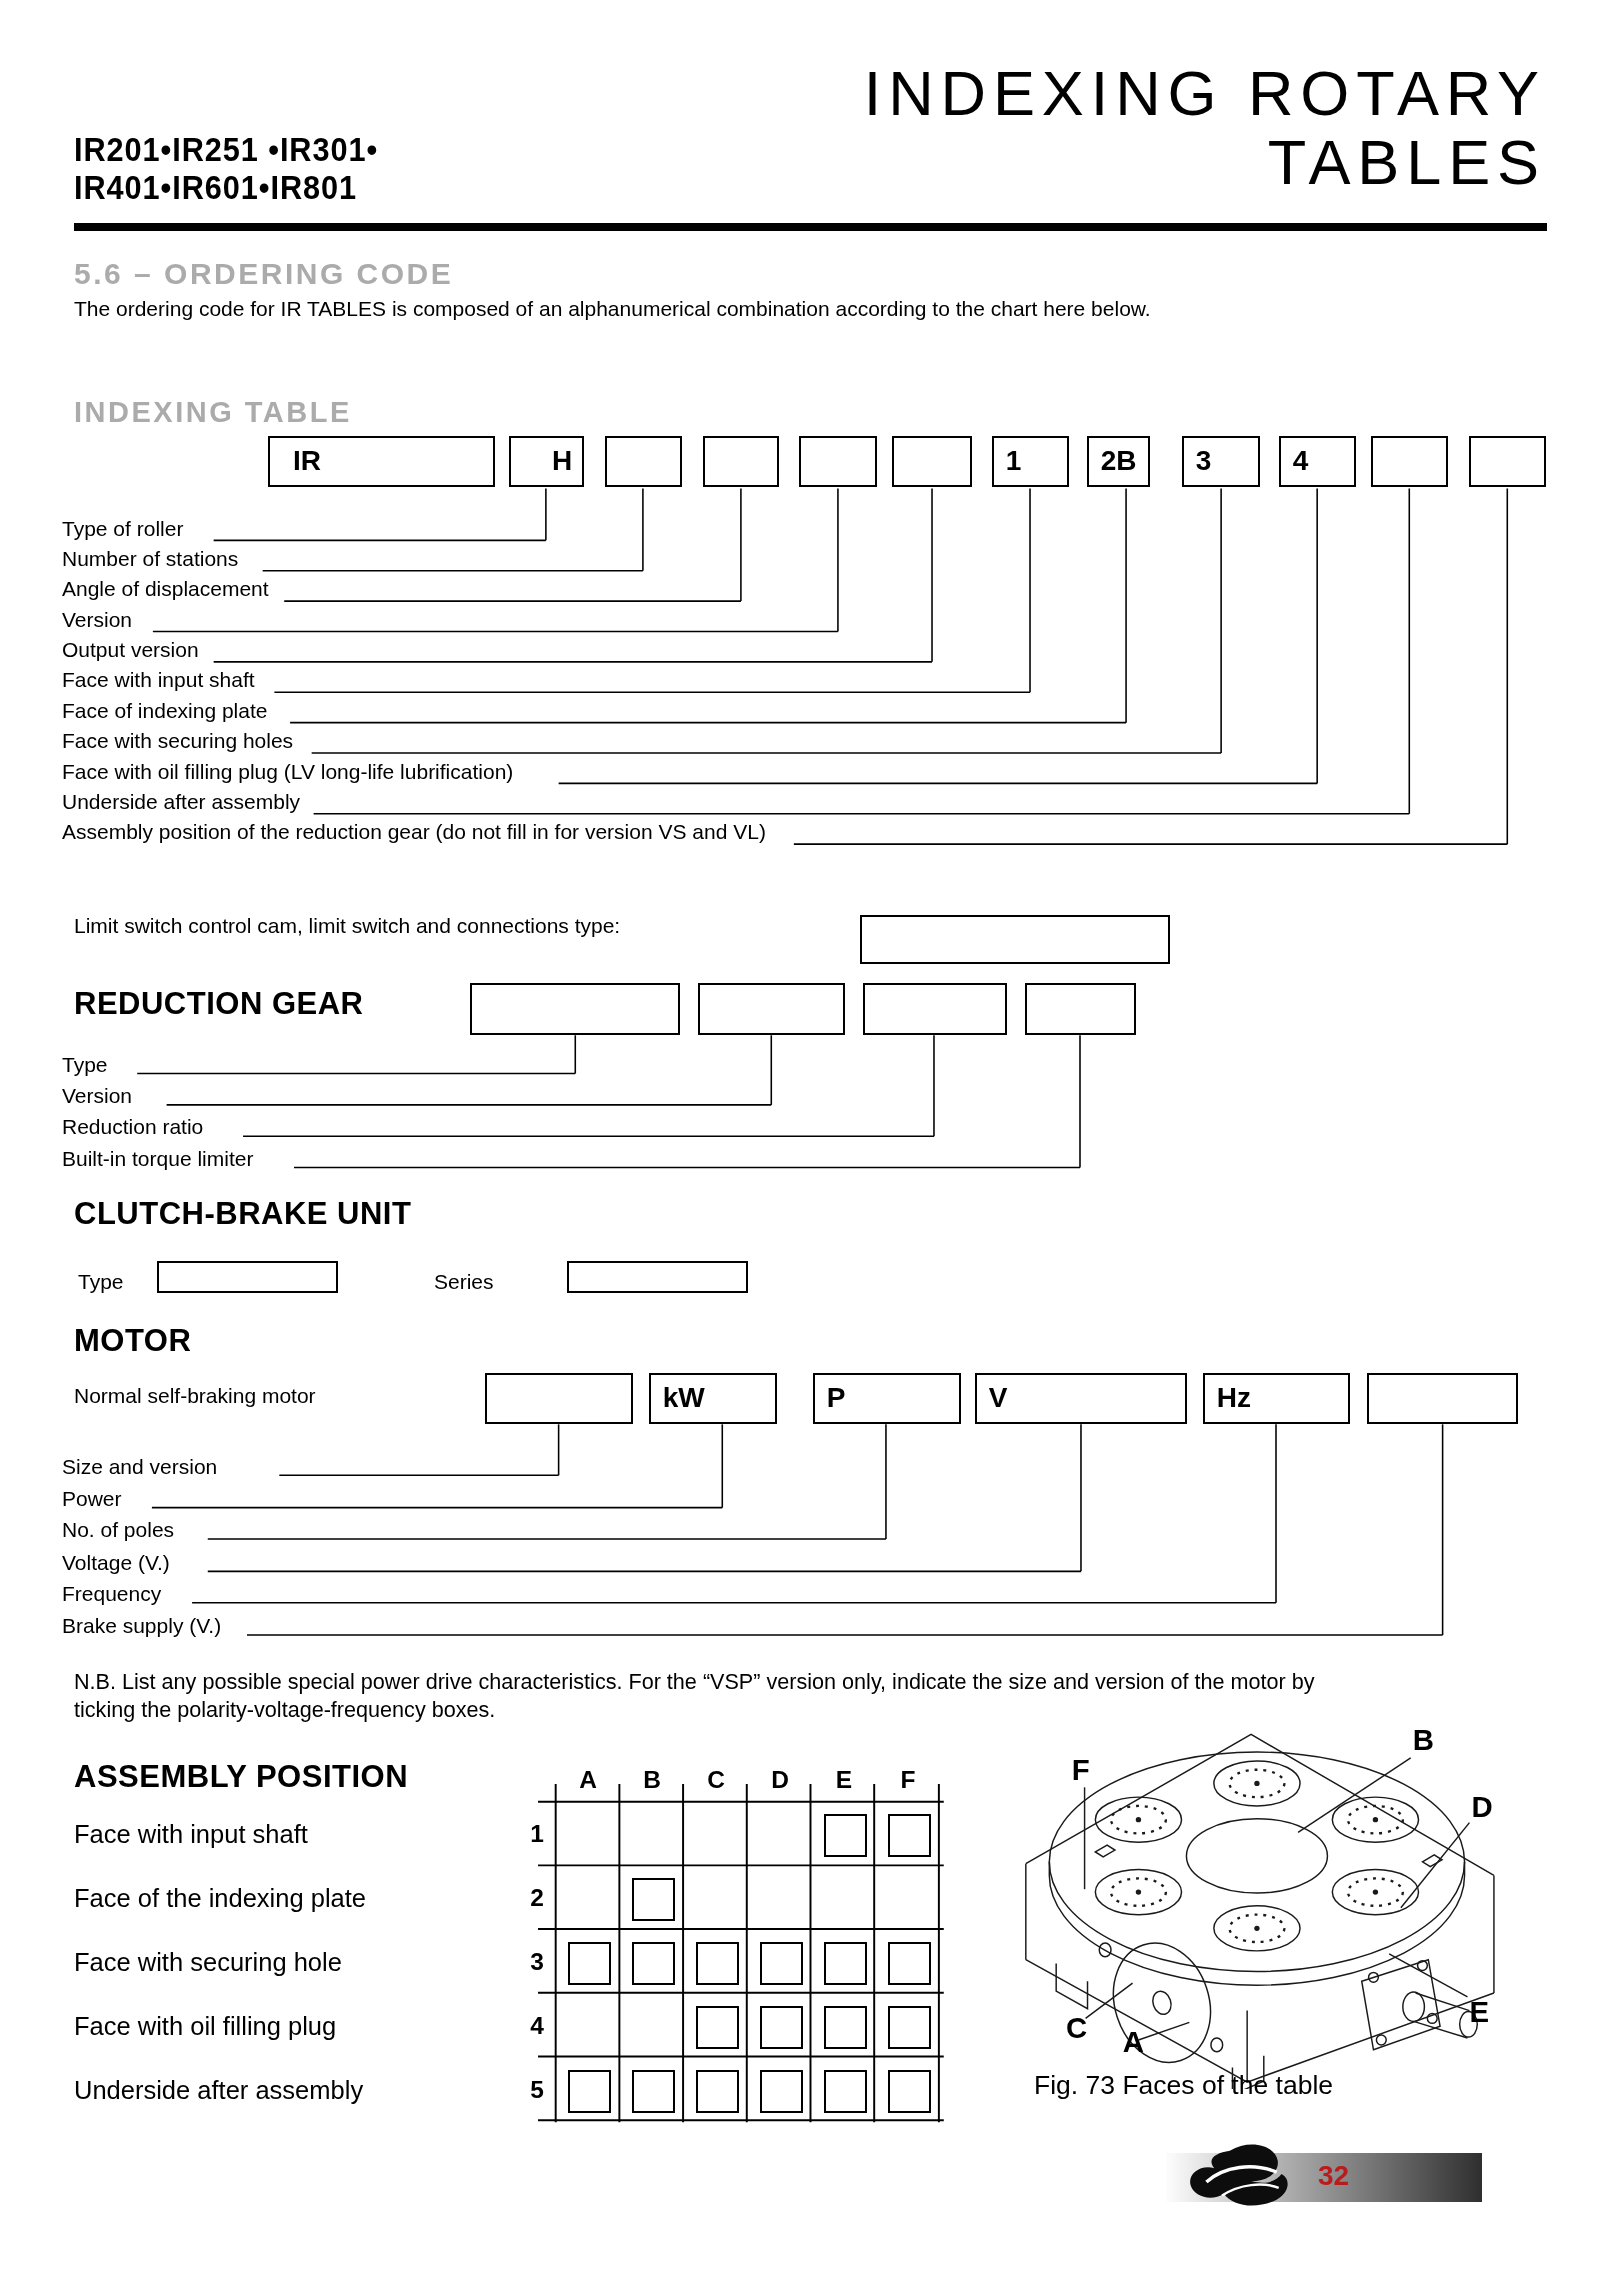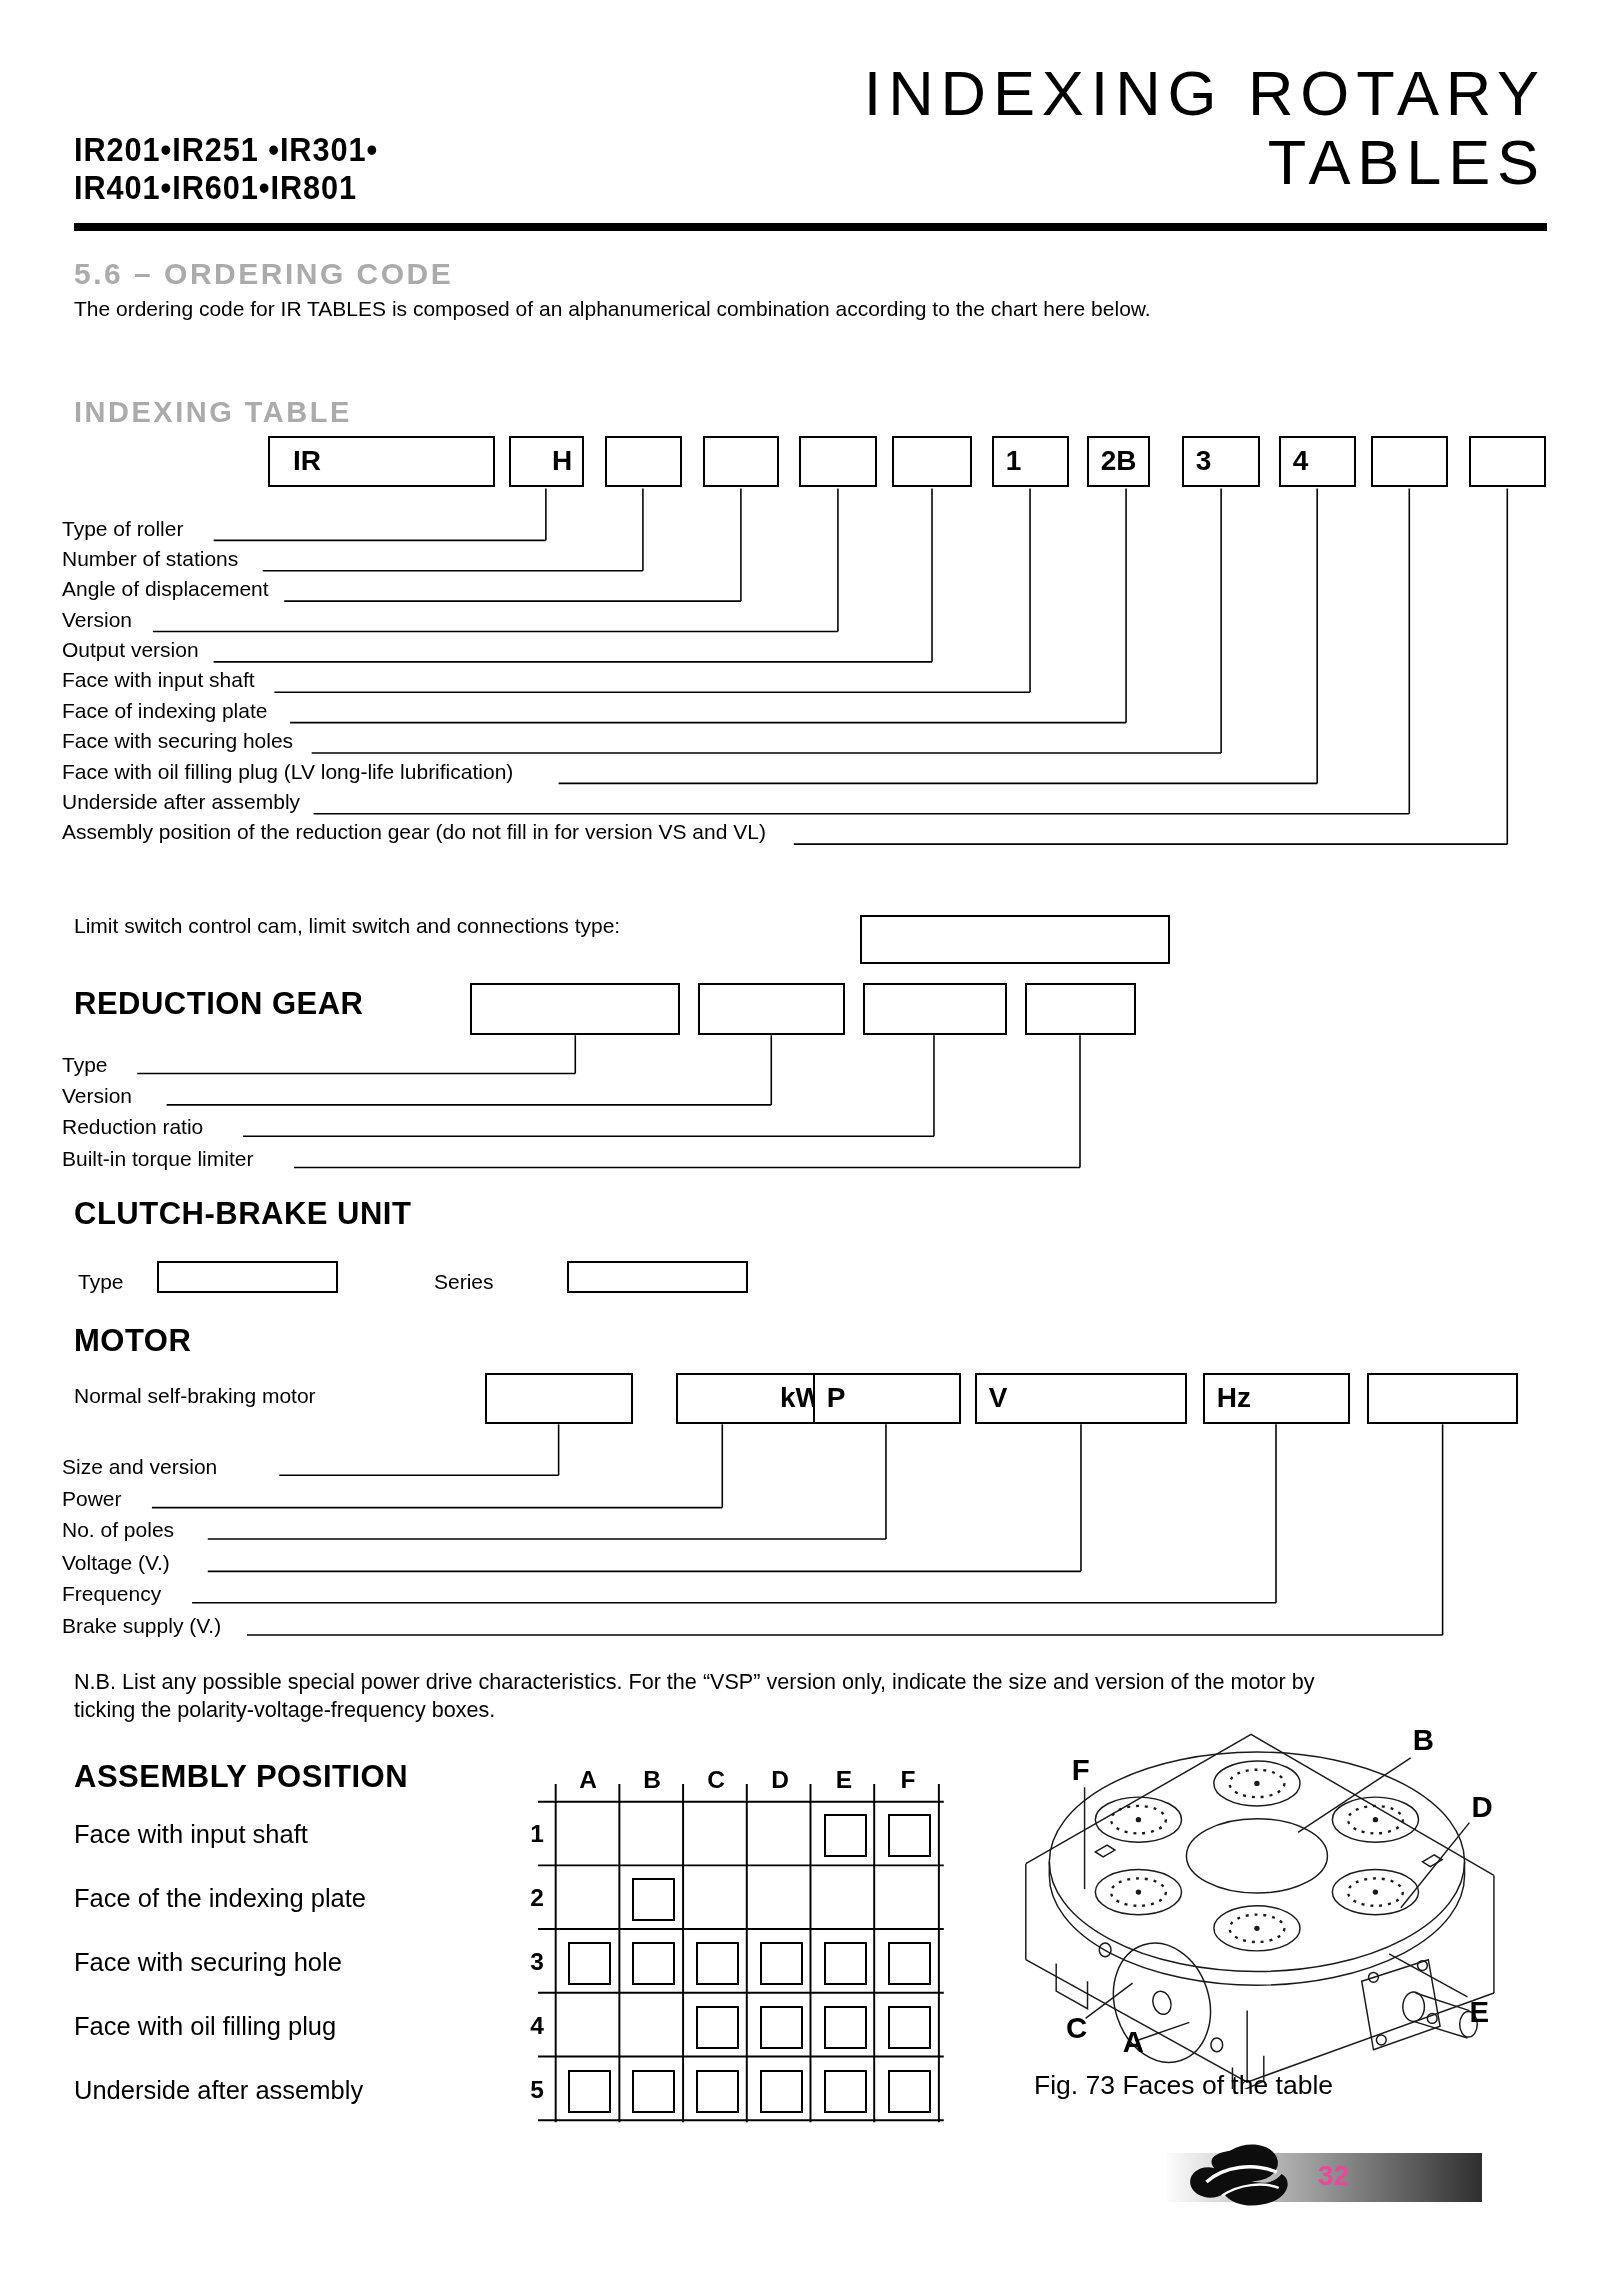--- a/index.html
+++ b/index.html
@@ -53,21 +53,21 @@
   .grid-cells .cell.checked::after {
     content:""; position:absolute; left:50%; top:50%; width:39px; height:39px;
     margin-left:-19.6px; margin-top:-19.6px; border:2.5px solid #000; background:#fff;
   }
 
   .fig-caption { left:1004px; top:2070px; font-size:26.5px; white-space:nowrap;margin-left:30px; }
 
   
   .footer-bar { left:1166px; top:2153px; width:316px; height:49px;
     background:linear-gradient(to right,#fdfdfd,#cfcfcf 22%,#8a8a8a 55%,#2f2f2f 100%); }
-  .page-num { left:1318px; top:2160px; font-size:28px; font-weight:bold; color:#ec4899;text-align:center; }
+  .page-num { left:1318px; top:2160px; font-size:28px; font-weight:bold; color:#b91c1c;text-align:center; }
 </style>
 </head>
 <body>
 
 <div class="page">
 
   <svg class="layer" viewBox="0 0 1653 2339" stroke="#000" stroke-width="1.6">
 
     <line x1="218" y1="551" x2="557" y2="551"></line>
     <line x1="268" y1="582" x2="656" y2="582"></line>
@@ -185,21 +185,21 @@
 
   <div class="abs black-head" style="top:1196px;">CLUTCH-BRAKE UNIT</div>
   <div class="abs body-text" style="left:78px; top:1270px;">Type</div>
   <div class="cbox" style="left:157px; top:1261px; width:181px; height:32px; border-width:2px;"></div>
   <div class="abs body-text" style="left:434px; top:1270px;">Series</div>
   <div class="cbox" style="left:567px; top:1261px; width:181px; height:32px; border-width:2px;"></div>
 
   <div class="abs black-head" style="top:1323px;">MOTOR</div>
   <div class="abs body-text" style="top:1384px;">Normal self-braking motor</div>
   <div class="cbox bx-pad-num" style="left:485px;  top:1373px; width:148px; height:51px; line-height:45px;"></div>
-  <div class="cbox bx-pad-num" style="left:676px;  top:1373px; width:148px; height:51px; line-height:45px;text-align:right;">kW</div>
+  <div class="cbox bx-pad-num" style="left:649px;  top:1373px; width:128px; height:51px; line-height:45px;">kW</div>
   <div class="cbox bx-pad-num" style="left:813px;  top:1373px; width:148px; height:51px; line-height:45px;">P</div>
   <div class="cbox bx-pad-num" style="left:975px;  top:1373px; width:212px; height:51px; line-height:45px;">V</div>
   <div class="cbox bx-pad-num" style="left:1203px; top:1373px; width:147px; height:51px; line-height:45px;">Hz</div>
   <div class="cbox bx-pad-num" style="left:1367px; top:1373px; width:151px; height:51px; line-height:45px;"></div>
   <div class="label-row" style="top:1455px;">Size and version</div>
   <div class="label-row" style="top:1487px;">Power</div>
   <div class="label-row" style="top:1518px;">No. of poles</div>
   <div class="label-row" style="top:1551px;">Voltage (V.)</div>
   <div class="label-row" style="top:1582px;">Frequency</div>
   <div class="label-row" style="top:1614px;">Brake supply (V.)</div>

